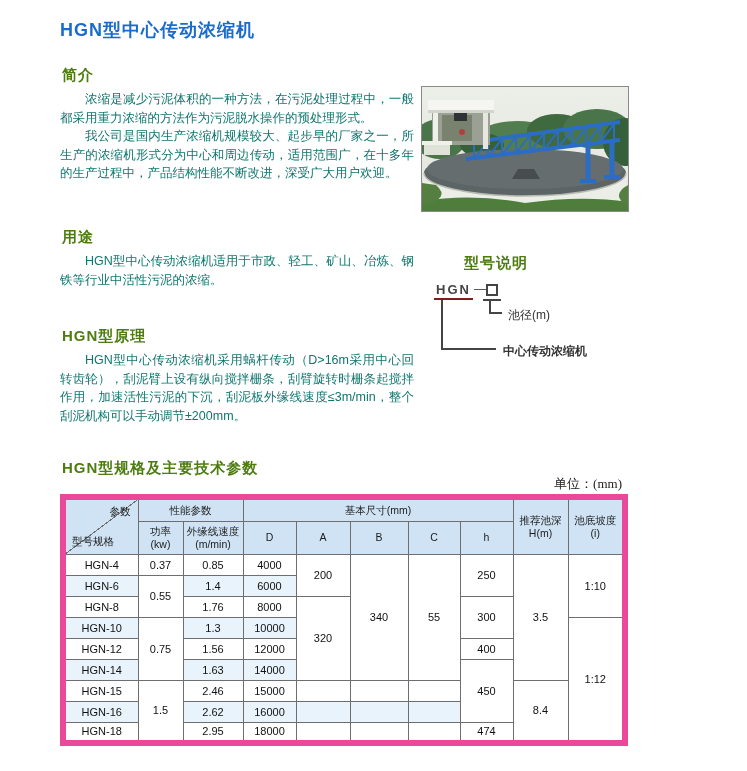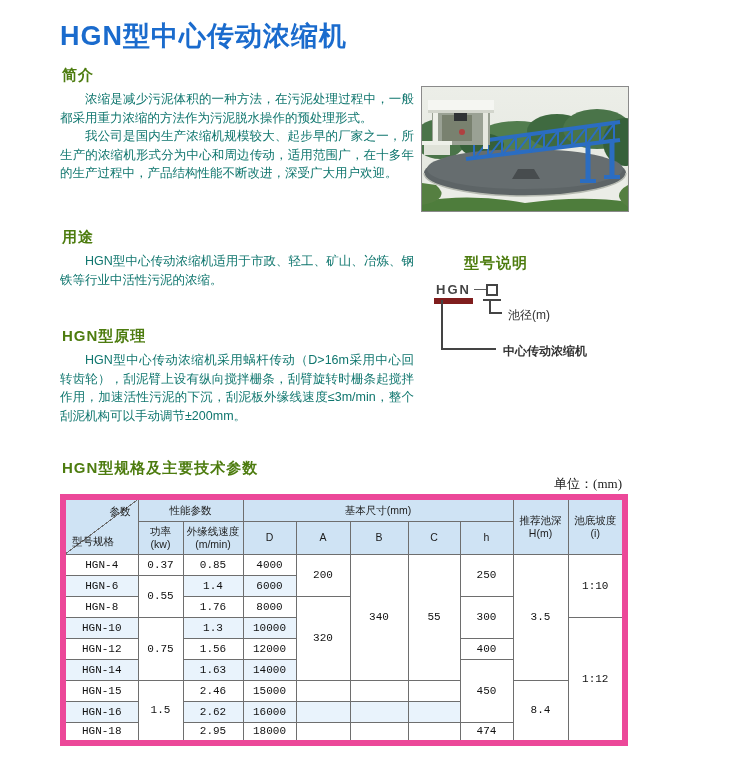--- a/index.html
+++ b/index.html
@@ -1,57 +1,57 @@
 <!DOCTYPE html>
 <html><head>
 <meta charset="utf-8">
 <style>
   * { margin:0; padding:0; box-sizing:border-box; }
   html,body { background:#ffffff; }
   body { font-family:"Liberation Sans", sans-serif; color:#333; }
   .page { position:relative; width:747px; height:771px; background:#fff; overflow:hidden; }
 
-  .doc-title { position:absolute; left:60px; top:18px; font-size:27px; font-weight:bold; color:#1a6bcd; letter-spacing:1px; }
+  .doc-title { position:absolute; left:60px; top:18px; font-size:18px; font-weight:bold; color:#1a6bcd; letter-spacing:1px; }
 
   .sec-heading { position:absolute; font-size:15px; font-weight:bold; color:#4d7c0f; letter-spacing:1px; }
   .h-intro { left:62px; top:66px; }
   .h-usage { left:62px; top:228px; }
   .h-principle { left:62px; top:327px; }
   .h-model { left:428px; top:254px;margin-left:36px; }
   .h-table { left:62px; top:459px; }
 
   .body-text { position:absolute; left:60px; width:354px; font-size:12.5px; line-height:18.5px; color:#0f766e; text-align:justify; }
   .t-intro { top:90px; }
   .t-usage { top:252px; }
   .t-principle { top:351px; }
   .body-text p { text-indent:2em; }
 
   
   .photo { position:absolute; left:421px; top:86px; width:208px; height:126px; border:1px solid #8a8a8a; background:#e9eae4; }
   .photo svg { display:block; }
 
   
   .diagram { position:absolute; left:428px; top:282px; width:205px; height:82px; font-size:12px; color:#333; }
-  .diagram .code { position:absolute; left:6px; top:0; font-size:13px; font-weight:bold; letter-spacing:2px; color:#444; border-bottom:6px solid #7f1d1d; padding:0 2px 1px 2px; }
+  .diagram .code { position:absolute; left:6px; top:0; font-size:13px; font-weight:bold; letter-spacing:2px; color:#444; border-bottom:2px solid #7f1d1d; padding:0 2px 1px 2px; }
   .diagram .dash { position:absolute; left:46px; top:0; font-size:12px; color:#444; }
   .diagram .box { position:absolute; left:58px; top:2px; width:12px; height:12px; border:2px solid #444; background:#fff; }
   .diagram .box-line { position:absolute; left:55px; top:17px; width:18px; border-top:2px solid #444; }
   .diagram .conn-short { position:absolute; left:61px; top:18px; width:13px; height:14px; border-left:2px solid #444; border-bottom:2px solid #444; }
   .diagram .lbl-diameter { position:absolute; left:80px; top:25px; }
   .diagram .conn-long { position:absolute; left:13px; top:18px; width:55px; height:50px; border-left:2px solid #444; border-bottom:2px solid #444; }
   .diagram .lbl-machine { position:absolute; left:75px; top:61px; font-weight:bold; }
 
   
   .unit-note { position:absolute; left:500px; top:475px; width:122px; text-align:right; font-size:13px; color:#222; font-family:"Liberation Serif", serif; }
   .spec-table { position:absolute; left:60px; top:494px; width:562px; border-collapse:collapse; table-layout:fixed; border:6px solid #ec4899; }
   .spec-table th, .spec-table td { border:1px solid #6e6e6e; text-align:center; vertical-align:middle; padding:0; }
   .spec-table thead th { background:#cfe3f4; font-weight:normal; font-size:10.5px; color:#1c1c1c; line-height:13px; }
   .spec-table thead tr.hr1 th { height:24px; }
   .spec-table thead tr.hr2 th { height:33px; }
-  .spec-table tbody td { height:21px; font-family:Liberation Mono, monospace; font-size:11px; color:#111; background:#fff; }
+  .spec-table tbody td { height:21px; font-family:Liberation Sans, sans-serif; font-size:11px; color:#111; background:#fff; }
   .spec-table tbody tr:nth-child(even) td { background:#e9f3fc; }
   .spec-table tbody td.merged { background:#fff !important; }
   .corner { position:relative; background:
       linear-gradient(to bottom right, rgba(0,0,0,0) calc(50% - 1px), #6e6e6e calc(50% - 1px), #6e6e6e calc(50% + 0px), rgba(0,0,0,0) calc(50% + 0px)), #cfe3f4 !important; }
   .corner .c-top { position:absolute; top:5px; right:7px; }
   .corner .c-bottom { position:absolute; bottom:6px; left:6px; }
 </style>
 </head>
 <body>
 

